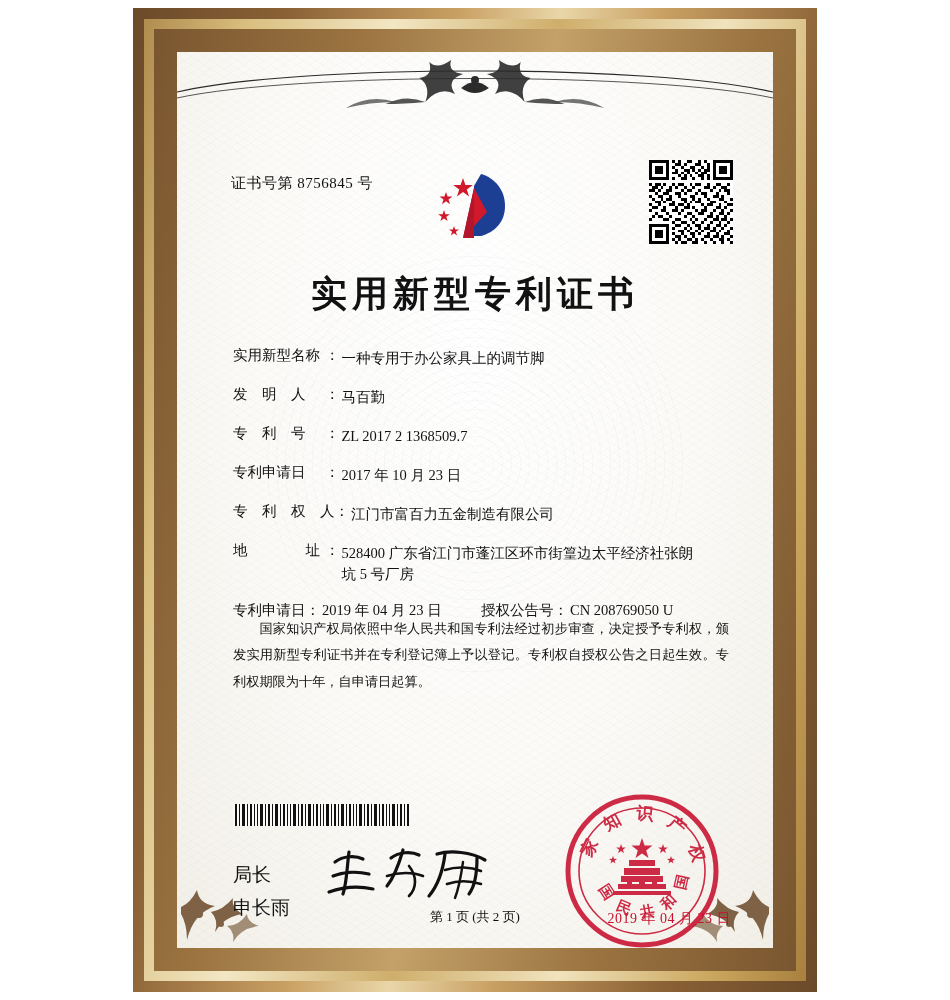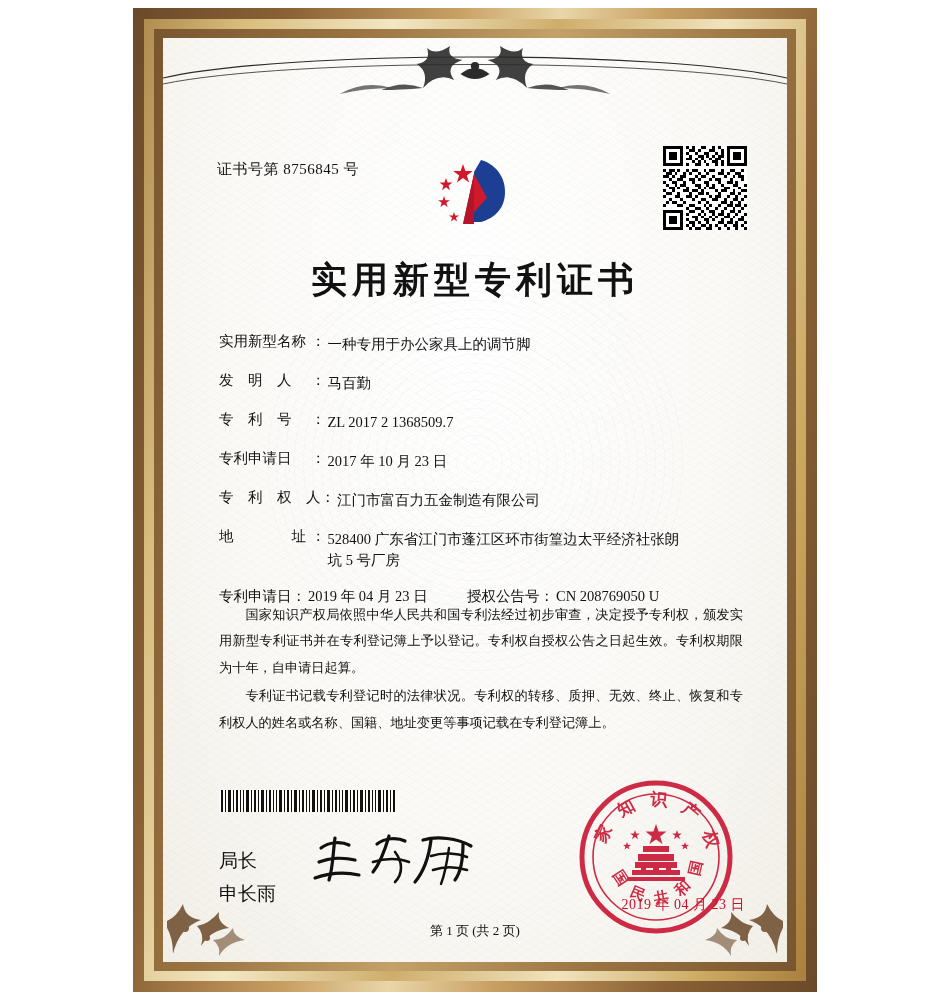--- a/index.html
+++ b/index.html
@@ -38,21 +38,21 @@
     background: linear-gradient(100deg, #b08d4f 0%, #d8bd7d 12%, #f2e7c4 30%, #cfae6b 50%, #f0e3bd 70%, #cba85f 88%, #a9803f 100%);
     box-sizing: border-box;
     padding: 10px;
   }
   .frame-inner-dark {
     position: relative;
     width: 100%;
     height: 100%;
     background: linear-gradient(100deg, #7a5630 0%, #9a7340 25%, #c4a169 50%, #9a7340 75%, #7a5630 100%);
     box-sizing: border-box;
-    padding: 9px;
+    padding: 23px;
   }
   .paper {
     position: relative;
     width: 100%;
     height: 100%;
     background:
       radial-gradient(ellipse at 50% 30%, #ffffff 0%, #fbfaf7 55%, #f2efe7 100%);
     overflow: hidden;
   }
   
@@ -578,21 +578,20 @@
               </div>
               <div class="right">
                 <span class="field-label">授权公告号</span><span class="field-colon">：</span><span>CN 208769050 U</span>
               </div>
             </div>
 
           </div>
 
           <div class="paragraphs">
             <p>国家知识产权局依照中华人民共和国专利法经过初步审查，决定授予专利权，颁发实用新型专利证书并在专利登记簿上予以登记。专利权自授权公告之日起生效。专利权期限为十年，自申请日起算。</p>
-            <p>专利证书记载专利登记时的法律状况。专利权的转移、质押、无效、终止、恢复和专利权人的姓名或名称、国籍、地址变更等事项记载在专利登记簿上。</p>
           </div>
 
           <svg class="barcode" viewBox="0 0 178 22" shape-rendering="crispEdges">
             <rect width="178" height="22" fill="#fbfaf7"></rect>
             <g fill="#111">
               <rect x="2" y="0" width="2" height="22"></rect>
                 <rect x="6" y="0" width="1" height="22"></rect>
               <rect x="9" y="0" width="3" height="22"></rect>
                 <rect x="14" y="0" width="1" height="22"></rect>
               <rect x="17" y="0" width="2" height="22"></rect>

